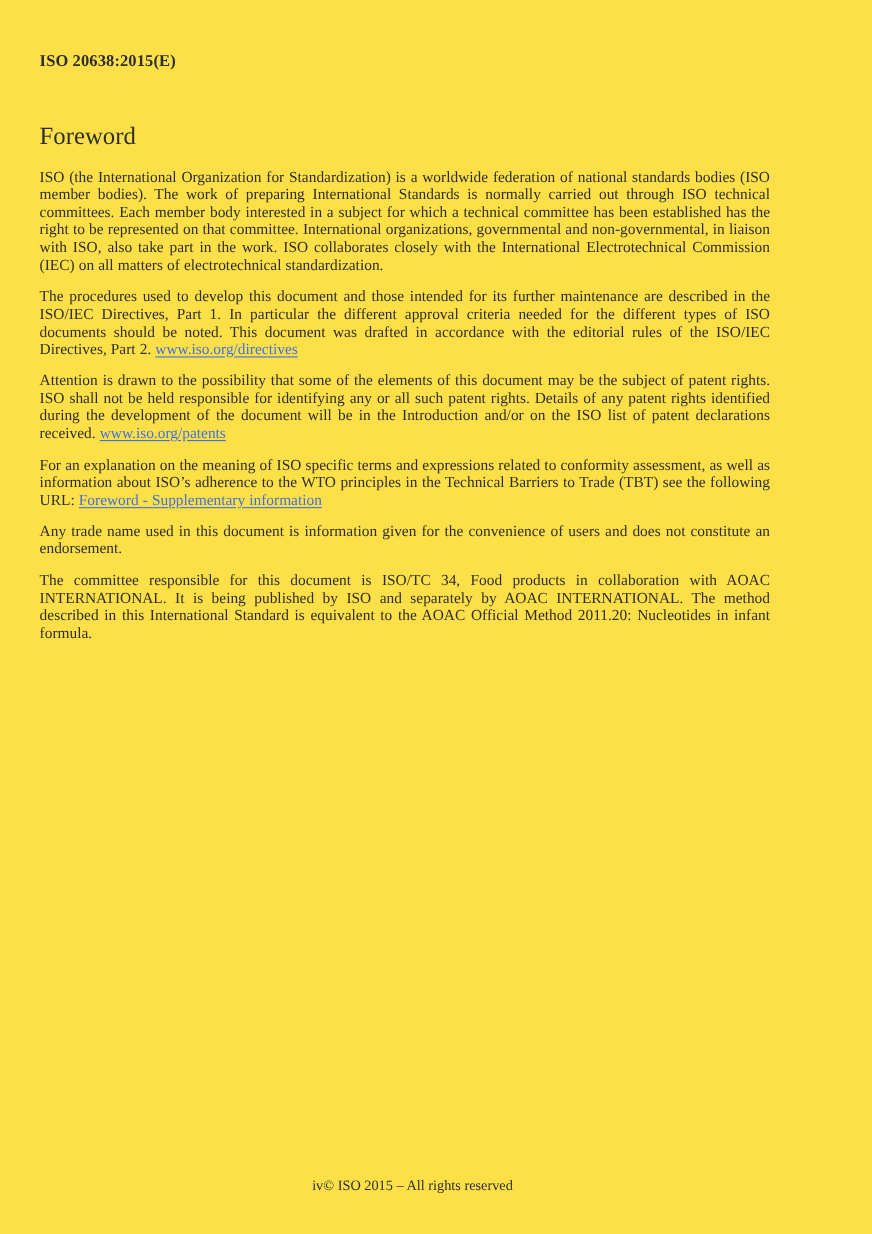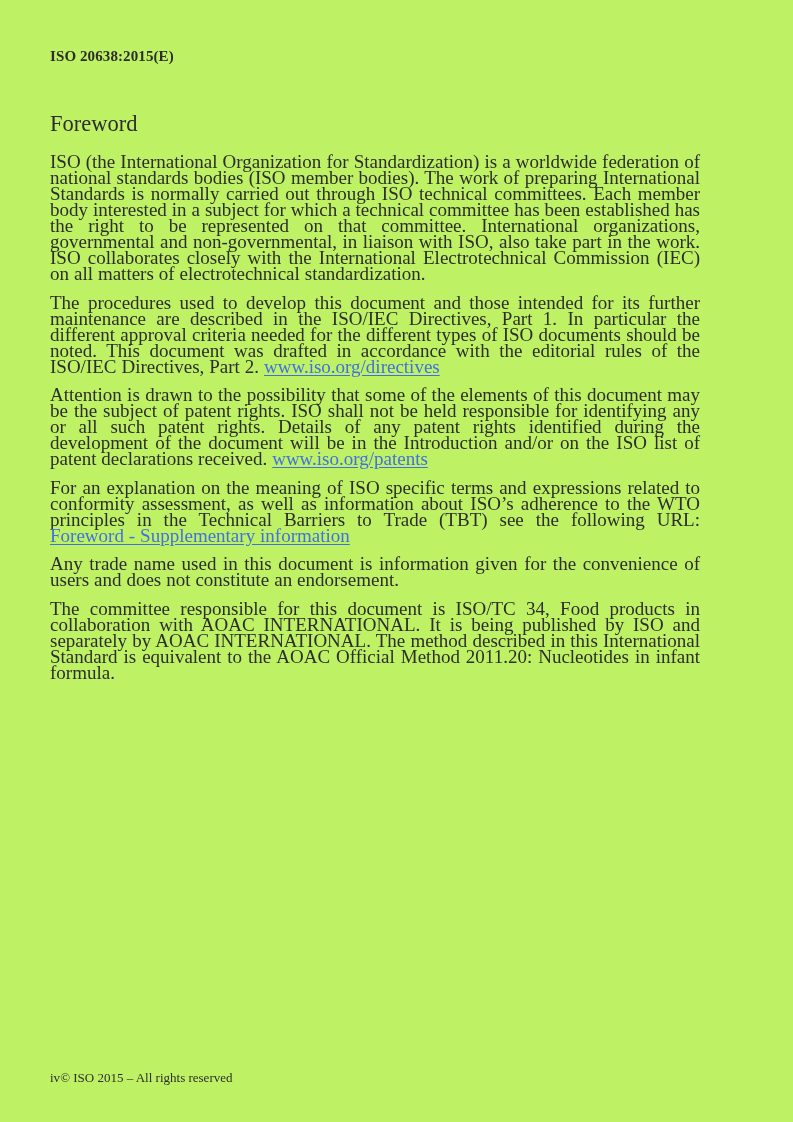--- a/index.html
+++ b/index.html
@@ -8,56 +8,56 @@
     width: 793px;
     height: 1122px;
     position: relative;
     font-family: "Liberation Serif", serif;
     color: var(--text-color, #2d2d2d);
     overflow: hidden;
   }
   .page {
     position: absolute;
     inset: 0;
-    background: #bef264;
-    padding: 48px 93px 0 50px; 
+    background: #fde047;
+    padding: 48px 93px 0 36px; 
   }
   .running-header {
     font-size: 15px;
     font-weight: bold;
     letter-spacing: 0.1px;
   }
   .doc-title {
     margin-top: 46px;
     font-size: 22.5px;
     font-weight: normal;
   }
   .body-text {
     margin-top: 17px;
   }
   .para {
-    font-size: 19px;
+    font-size: 14px;
     line-height: 16px;
     text-align: justify;
     margin-bottom: 12.5px;
     word-spacing: 0.2px;
   }
   .para .italic { }
   .para a.link {
     color: var(--link-color, #4170e2);
     text-decoration: underline;
     text-underline-offset: 2px;
   }
   .page-footer {
     position: absolute;
     left: 50px;
     right: 93px;
     bottom: 36px;
     display: flex;
-    justify-content: flex-start;
+    justify-content: center;
     align-items: baseline;
     font-size: 13px;
   }
 </style>
 </head>
 <body>
 
 <div class="page">
   <div class="running-header">ISO 20638:2015(E)</div>
 

